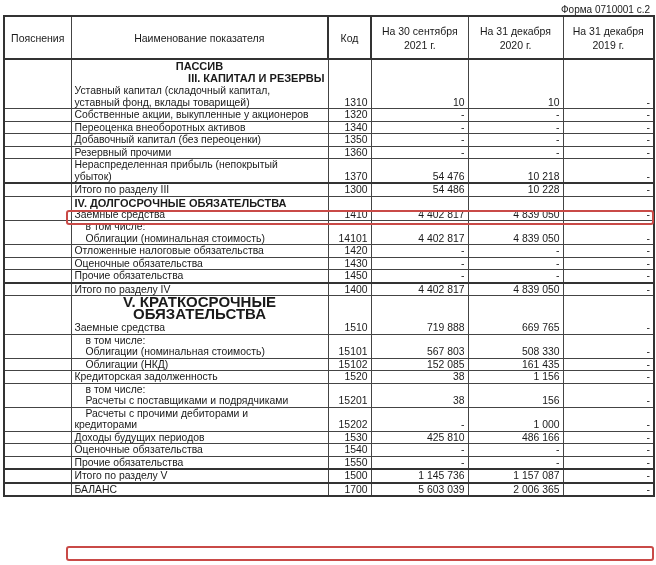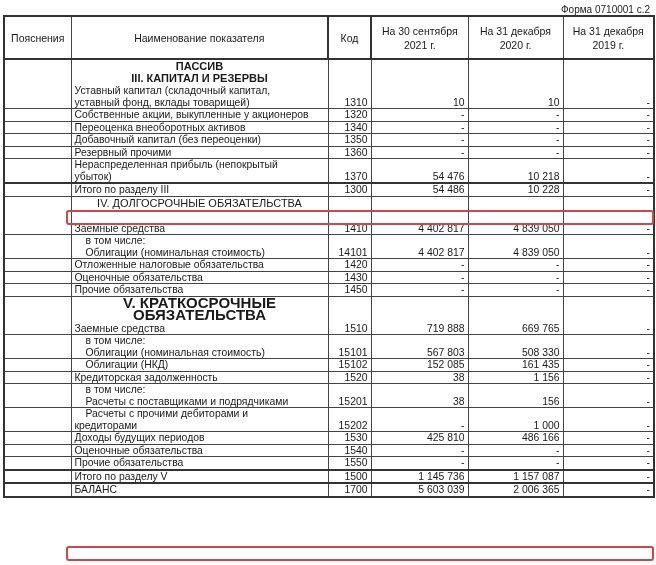--- a/index.html
+++ b/index.html
@@ -68,21 +68,21 @@
           <span class="sub-line">На 31 декабря</span>
           <span class="sub-line">2019 г.</span>
         </th>
     </tr>
   </thead>
   <tbody id="tbody">
       <tr>
         <td></td>
         <td class="name">
           <div style="text-align:center;font-weight:bold;font-size:11px;line-height:12px;">ПАССИВ</div>
-          <div style="text-align:center;font-weight:bold;font-size:11px;line-height:12px;margin-bottom:1px;">III. КАПИТАЛ И РЕЗЕРВЫ</div>
+          <div style="text-align:right;font-weight:bold;font-size:11px;line-height:12px;margin-bottom:1px;">III. КАПИТАЛ И РЕЗЕРВЫ</div>
           <span class="sub-line">Уставный капитал (складочный капитал,</span>
           <span class="sub-line">уставный фонд, вклады товарищей)</span>
         </td>
         <td class="code">1310</td>
         <td class="val">10</td>
         <td class="val">10</td>
         <td class="val">-</td>
       </tr>
       <tr>
         <td></td>
@@ -141,21 +141,21 @@
           <span class="sub-line">Итого по разделу III</span>
         </td>
         <td class="code">1300</td>
         <td class="val">54 486</td>
         <td class="val">10 228</td>
         <td class="val">-</td>
       </tr>
       <tr>
         <td></td>
         <td class="name">
-          <div style="text-align:center;font-weight:normal;font-size:11px;line-height:12px;margin-bottom:14px;">IV. ДОЛГОСРОЧНЫЕ ОБЯЗАТЕЛЬСТВА</div>
+          <div style="text-align:left;font-weight:bold;font-size:11px;line-height:12px;margin-bottom:0;">IV. ДОЛГОСРОЧНЫЕ ОБЯЗАТЕЛЬСТВА</div>
           <span class="sub-line">Заемные средства</span>
         </td>
         <td class="code">1410</td>
         <td class="val">4 402 817</td>
         <td class="val">4 839 050</td>
         <td class="val">-</td>
       </tr>
       <tr>
         <td></td>
         <td class="name">
@@ -188,20 +188,30 @@
         <td class="val">-</td>
       </tr>
       <tr>
         <td></td>
         <td class="name">
           <span class="sub-line">Прочие обязательства</span>
         </td>
         <td class="code">1450</td>
         <td class="val">-</td>
         <td class="val">-</td>
+        <td class="val">-</td>
+      </tr>
+      <tr class="total">
+        <td></td>
+        <td class="name">
+          <span class="sub-line">Итого по разделу IV</span>
+        </td>
+        <td class="code">1400</td>
+        <td class="val">4 402 817</td>
+        <td class="val">4 839 050</td>
         <td class="val">-</td>
       </tr>
       <tr>
         <td></td>
         <td class="name">
           <div style="text-align:center;font-weight:bold;font-size:15px;line-height:12px;margin-bottom:2px;">V. КРАТКОСРОЧНЫЕ ОБЯЗАТЕЛЬСТВА</div>
           <span class="sub-line">Заемные средства</span>
         </td>
         <td class="code">1510</td>
         <td class="val">719 888</td>

